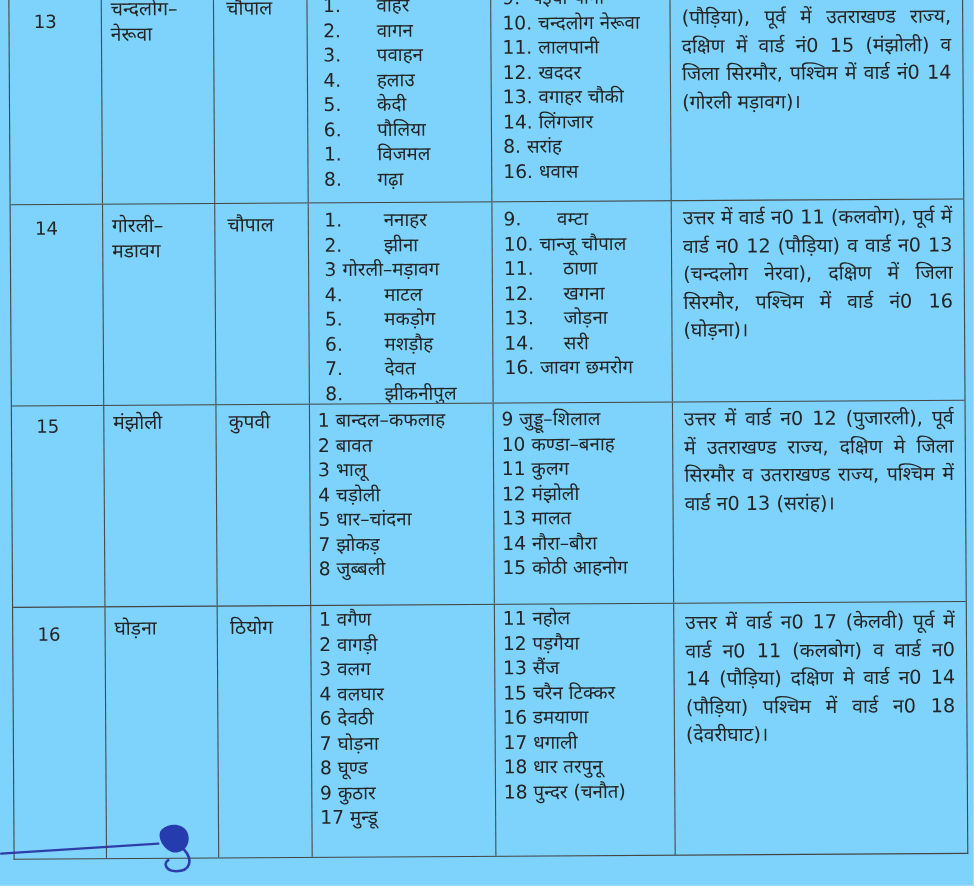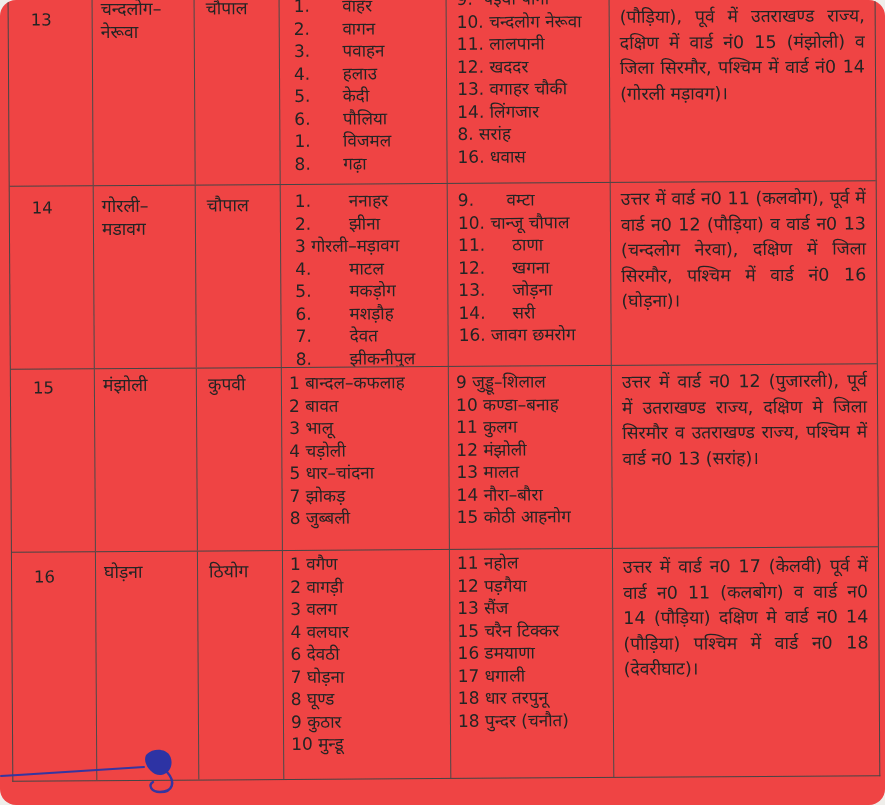--- a/index.html
+++ b/index.html
@@ -3,21 +3,21 @@
 <meta charset="utf-8">
 <style>
   html,body{margin:0;padding:0;}
   body{
     width:885px;height:805px;overflow:hidden;
     background:#efeeea;
     font-family:"DejaVu Sans","Liberation Sans",sans-serif;
   }
   .page{
     position:relative;width:885px;height:805px;overflow:hidden;
-    background:#ef4444;color:#242424;border-radius:16px;
+    background:#7dd3fc;color:#242424;
   }
   .scan{position:absolute;inset:0;transform:rotate(-0.35deg);transform-origin:442px 400px;}
   .tbl{
     position:absolute;left:10px;top:-18px;width:868px;
     border:1.6px solid #454545;border-top:none;
     background:transparent;box-sizing:border-box;
   }
   .row{
     display:grid;
     grid-template-columns:84px 102px 85px 167px 163px 1fr;
@@ -157,21 +157,21 @@
           <div class="cell c-tehsil">ठियोग</div>
           <div class="cell c-v1">
             <div class="vi">1 वगैण</div>
             <div class="vi">2 वागड़ी</div>
             <div class="vi">3 वलग</div>
             <div class="vi">4 वलघार</div>
             <div class="vi">6 देवठी</div>
             <div class="vi">7 घोड़ना</div>
             <div class="vi">8 घूण्ड</div>
             <div class="vi">9 कुठार</div>
-            <div class="vi">10 मुन्डू</div>
+            <div class="vi">17 मुन्डू</div>
           </div>
           <div class="cell c-v2">
             <div class="vi">11 नहोल</div>
             <div class="vi">12 पड़गैया</div>
             <div class="vi">13 सैंज</div>
             <div class="vi">15 चरैन टिक्कर</div>
             <div class="vi">16 डमयाणा</div>
             <div class="vi">17 धगाली</div>
             <div class="vi">18 धार तरपुनू</div>
             <div class="vi">18 पुन्दर (चनौत)</div>

